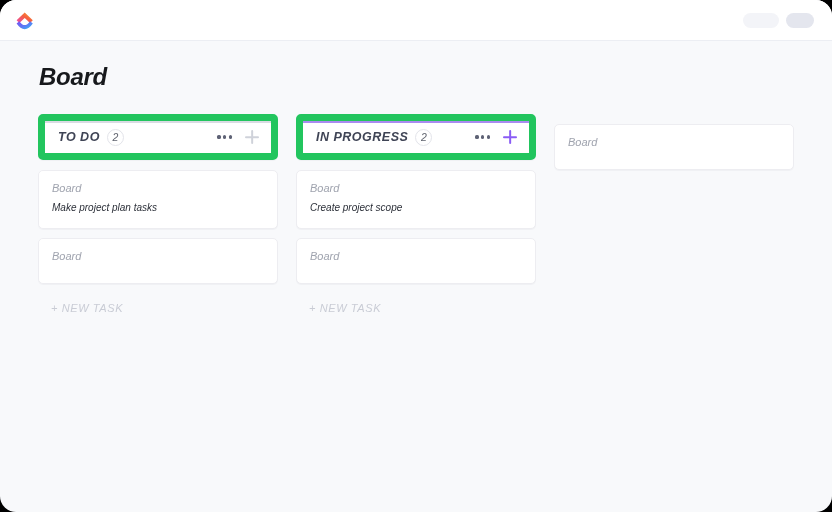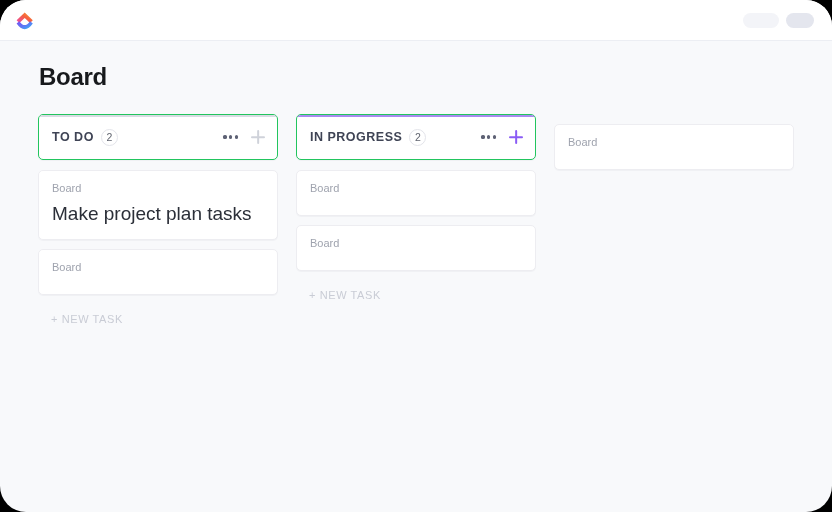--- a/index.html
+++ b/index.html
@@ -15,22 +15,23 @@
     font-family: "Liberation Sans", "DejaVu Sans", sans-serif;
     -webkit-font-smoothing: antialiased;
   }
 
   .app-window {
     position: relative;
     width: 832px;
     height: 512px;
     box-sizing: border-box;
     background: #f8f9fb;
-    border-radius: 26px;
+    border-radius: 16px;
     overflow: hidden;
+    font-style: italic;
   }
 
   
   .topbar {
     position: relative;
     height: 41px;
     background: #ffffff;
     box-sizing: border-box;
     display: flex;
     align-items: center;
@@ -82,21 +83,21 @@
     gap: 18px;
   }
 
   .column {
     width: 240px;
     flex: 0 0 240px;
   }
 
   .col-header {
     background: #ffffff;
-    border: 1px solid #22c55e;
+    border: 7px solid #22c55e;
     border-radius: 5px;
     height: 46px;
     box-sizing: border-box;
     display: flex;
     align-items: center;
     padding: 0 12px 0 13px;
     position: relative;
     overflow: hidden;
     box-shadow: 0 1px 1px rgba(30,35,60,0.035);
   }
@@ -176,21 +177,21 @@
     box-shadow: 0 1px 1px rgba(30,35,60,0.035);
     cursor: pointer;
   }
   .task-meta {
     font-size: 11px;
     color: #9fa3ae;
     margin-bottom: 8px;
     line-height: 1;
   }
   .task-title {
-    font-size: 19px;
+    font-size: 10px;
     color: #2b2f38;
     line-height: 1.25;
   }
 
   .new-task {
     font-size: 11px;
     letter-spacing: 0.6px;
     color: #c9ccd5;
     text-transform: uppercase;
     padding: 9px 0 0 13px;
@@ -265,20 +266,21 @@
             <span class="dots">
               <i></i>
               <i></i>
               <i></i>
             </span>
             <span class="plus" style="--plus-color: #8a5cf5;"></span>
           </div>
           <div class="card-list">
             <div class="task-card">
               <div class="task-meta">Board</div>
+              <div class="task-title">Create project scope</div>
             </div>
             <div class="task-card">
               <div class="task-meta">Board</div>
             </div>
           </div>
           <div class="new-task">+ NEW TASK</div>
         </div>
         <div class="column">
           <div class="card-list">
             <div class="task-card">

